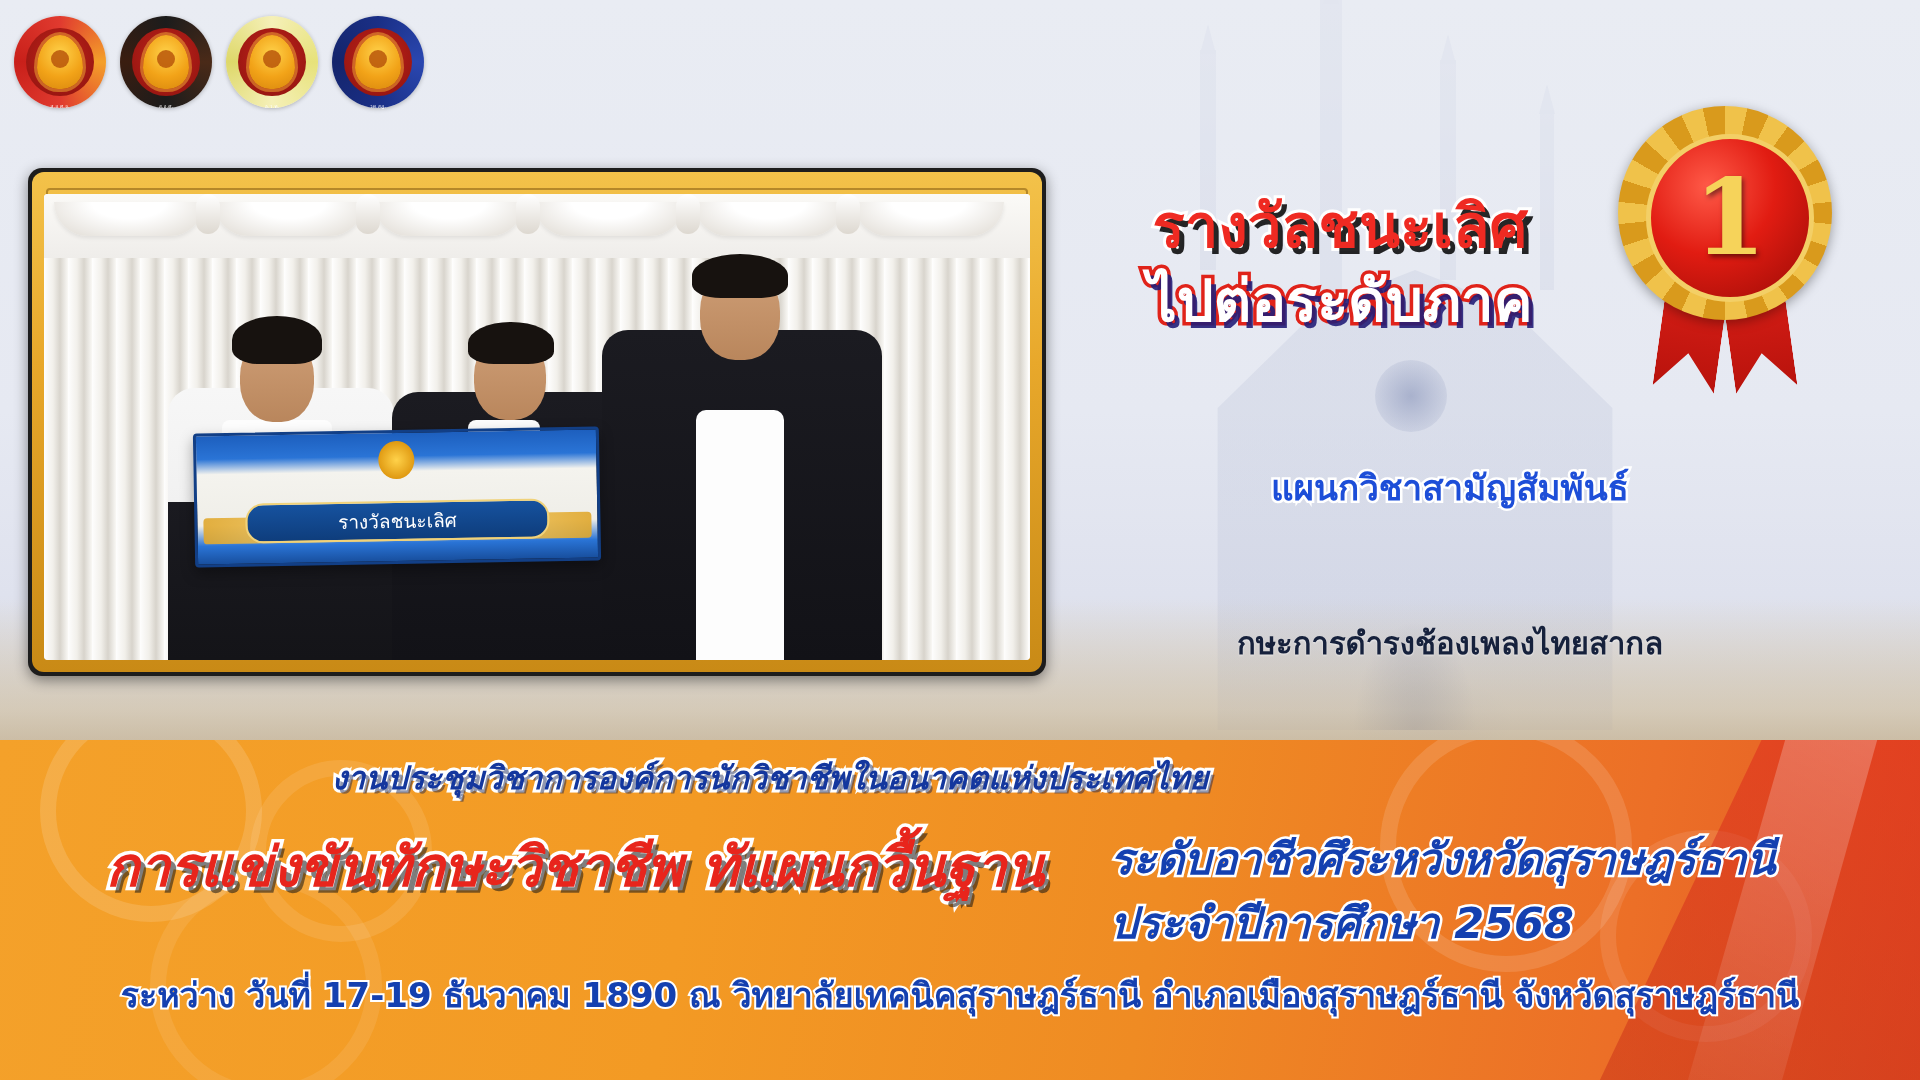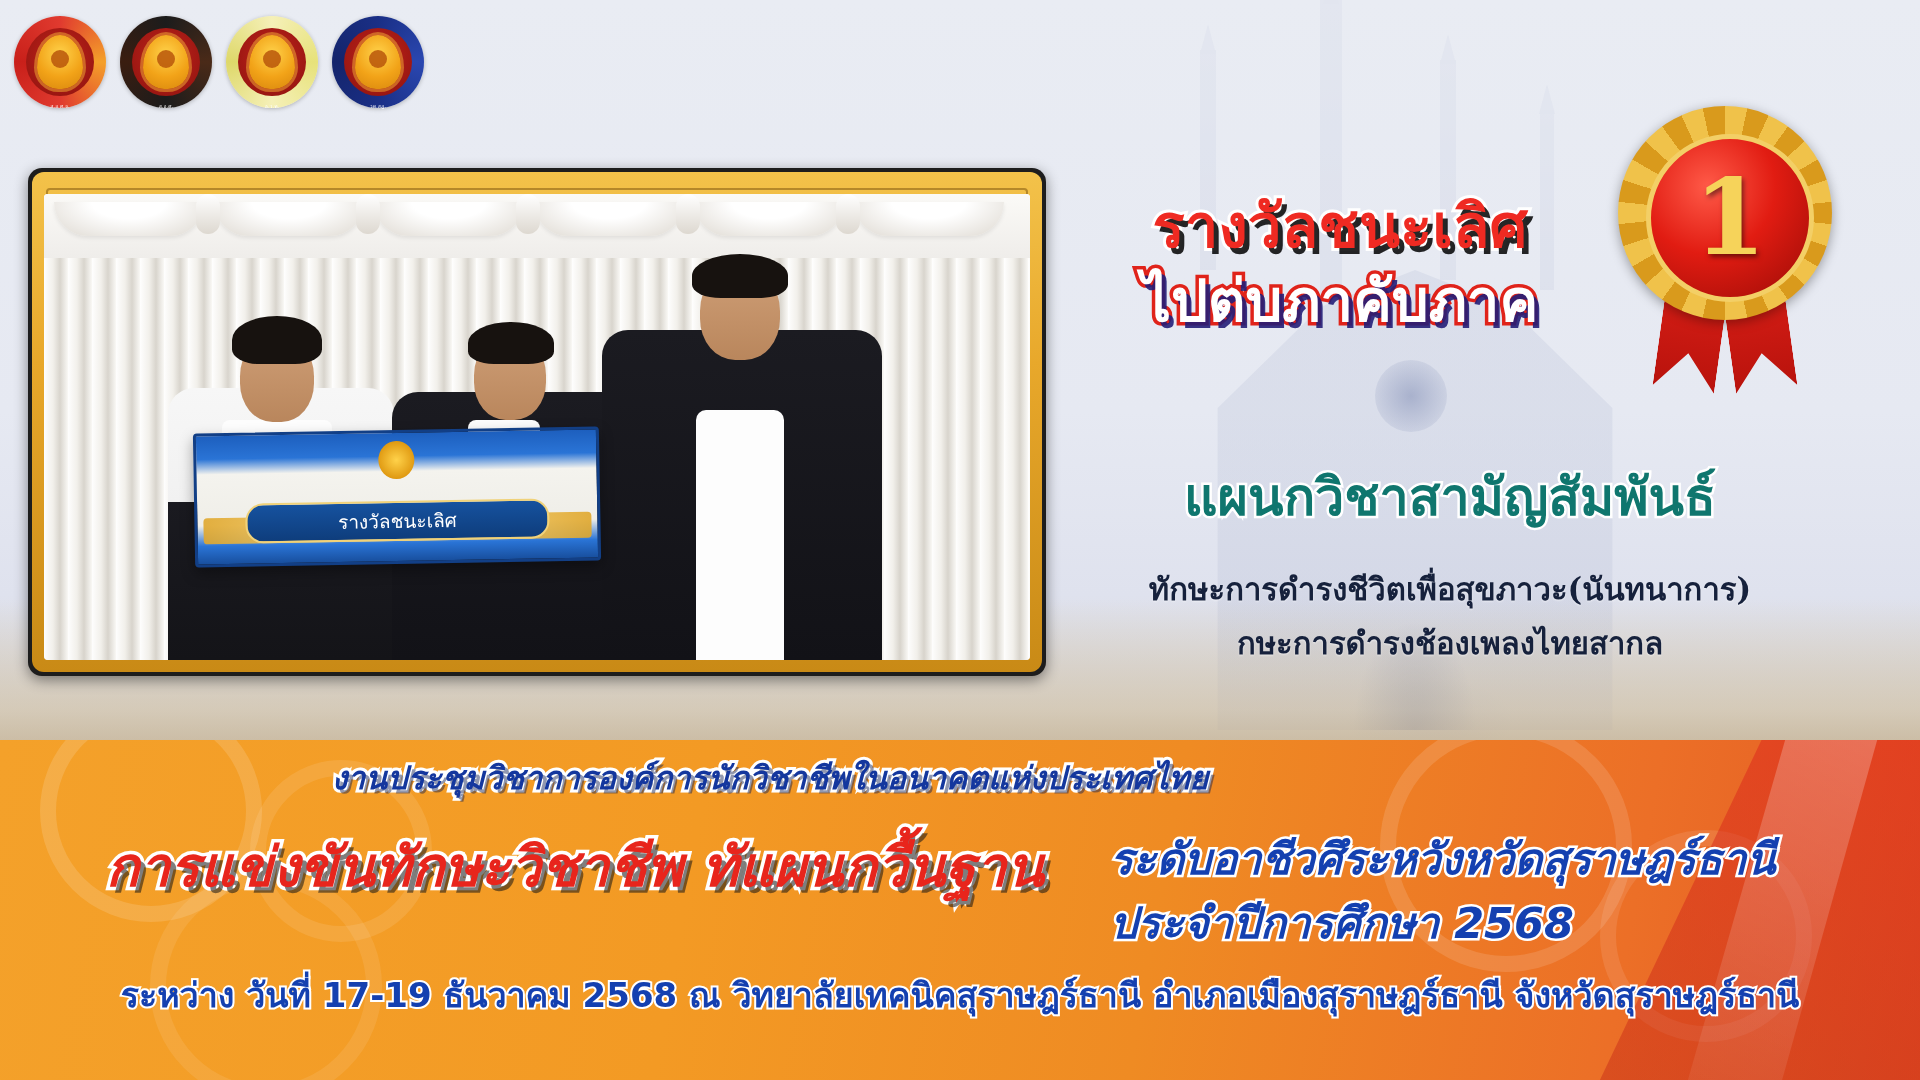--- a/index.html
+++ b/index.html
@@ -166,22 +166,22 @@
     text-shadow:5px 6px 0 rgba(0,0,0,.85);
   }
   .award-2{
     position:absolute;left:1040px;top:272px;width:600px;text-align:center;z-index:46;
     font-family:"DejaVu Sans",sans-serif;font-weight:700;font-size:58px;line-height:1;
     color:#ffffff;-webkit-text-stroke:7px #e0231a;paint-order:stroke fill;
     text-shadow:5px 6px 0 rgba(36,30,120,.9);
   }
   .dept-title{
     position:absolute;left:1030px;top:470px;width:840px;text-align:center;z-index:46;
-    font-family:"DejaVu Serif","Liberation Serif",serif;font-weight:700;font-size:52px;line-height:1.05;
-    color:#0f766e;-webkit-text-stroke:5px #ffffff;paint-order:stroke fill;
+    font-family:"DejaVu Serif","Liberation Serif",serif;font-weight:700;font-size:35px;line-height:1.05;
+    color:#1d4ed8;-webkit-text-stroke:5px #ffffff;paint-order:stroke fill;
   }
   .dept-sub1,.dept-sub2{
     position:absolute;z-index:46;text-align:center;
     font-family:"DejaVu Serif","Liberation Serif",serif;font-weight:700;
     font-size:31px;line-height:1.1;color:#16213c;
     text-shadow:0 1px 2px rgba(255,255,255,.6);
   }
   .dept-sub1{left:1000px;top:572px;width:900px;}
   .dept-sub2{left:1000px;top:626px;width:900px;}
 
@@ -338,34 +338,33 @@
   <div class="rosette">
     <div class="ros-tail left"></div>
     <div class="ros-tail right"></div>
     <div class="ros-petals"></div>
     <div class="ros-center">
       <span class="ros-num">1</span>
     </div>
   </div>
 
   <div class="award-1">รางวัลชนะเลิศ</div>
-  <div class="award-2">ไปต่บภาคับภาค</div>
+  <div class="award-2">ไปต่อระดับภาค</div>
   <div class="dept-title">แผนกวิชาสามัญสัมพันธ์</div>
-  <div class="dept-sub1">ทักษะการดำรงชีวิตเพื่อสุขภาวะ(นันทนาการ)</div>
   <div class="dept-sub2">กษะการดำรงช้องเพลงไทยสากล</div>
 
   <div class="banner">
     <div class="gear g1"></div>
     <div class="gear g2"></div>
     <div class="gear g3"></div>
     <div class="gear g4"></div>
     <div class="gear g5"></div>
     <div class="swoosh"></div>
     <div class="swoosh2"></div>
 
     <div class="ban-line1">งานประชุมวิชาการองค์การนักวิชาชีพในอนาคตแห่งประเทศไทย</div>
     <div class="ban-line2">การแข่งขันทักษะวิชาชีพ ทัแผนกวื้นฐาน</div>
     <div class="ban-right1">ระดับอาชีวศึระหวังหวัดสุราษฎร์ธานี</div>
     <div class="ban-right2">ประจำปีการศึกษา 2568</div>
-    <div class="ban-line3">ระหว่าง วันที่ 17-19 ธันวาคม 2568  ณ วิทยาลัยเทคนิคสุราษฎร์ธานี  อำเภอเมืองสุราษฎร์ธานี จังหวัดสุราษฎร์ธานี</div>
+    <div class="ban-line3">ระหว่าง วันที่ 17-19 ธันวาคม 1890  ณ วิทยาลัยเทคนิคสุราษฎร์ธานี  อำเภอเมืองสุราษฎร์ธานี จังหวัดสุราษฎร์ธานี</div>
   </div>
 
 </div>
 
 </body></html>

